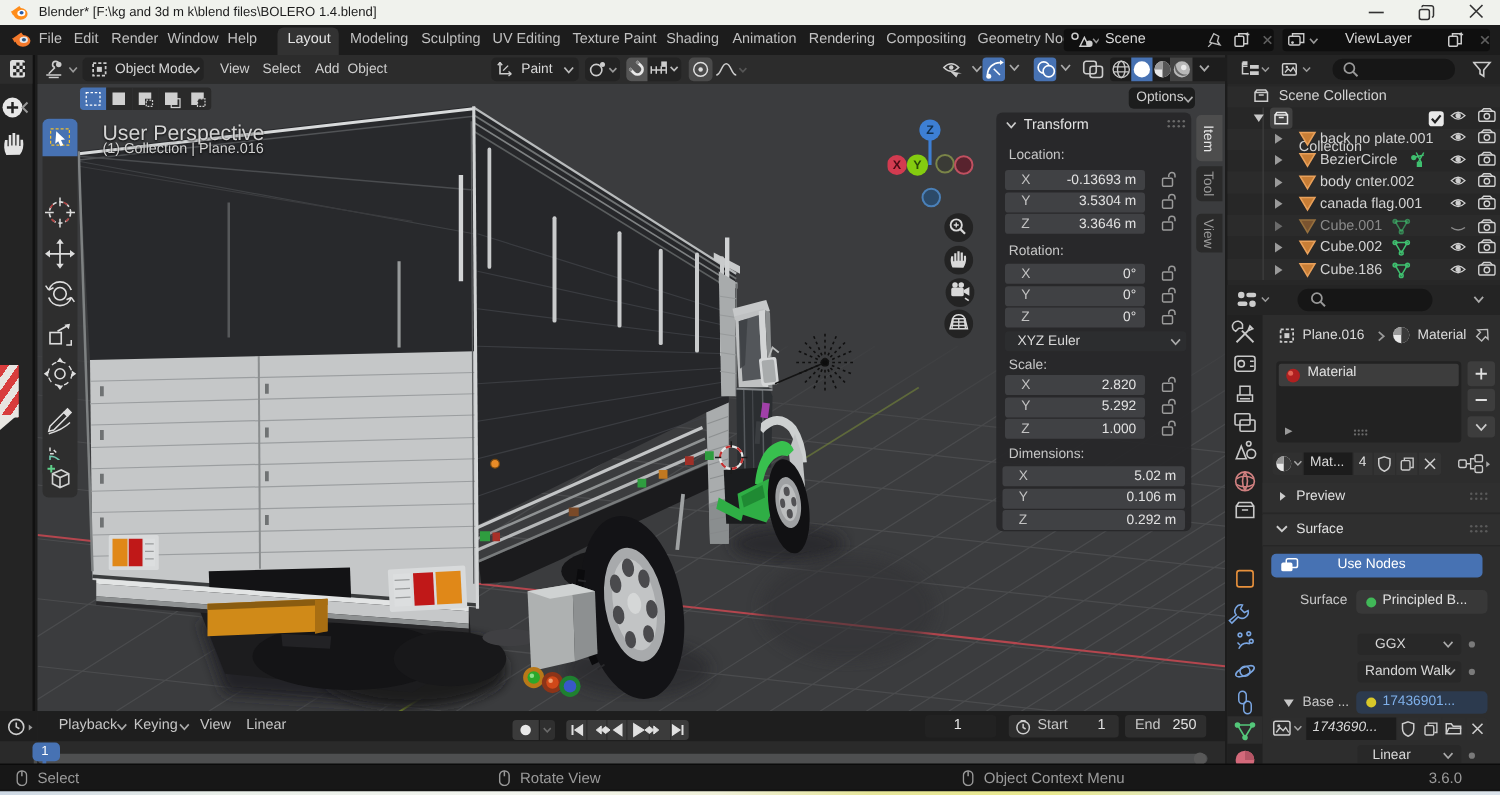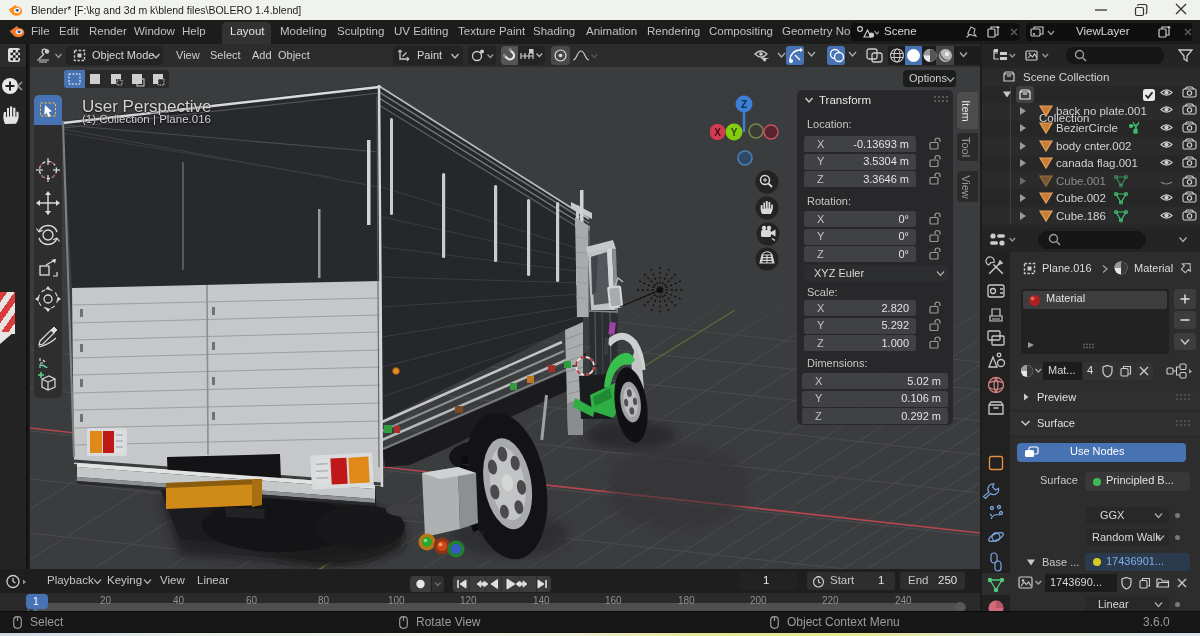--- a/index.html
+++ b/index.html
@@ -828,34 +828,20 @@
       <path d="M6.5 4 v3 l2 1.2 M4.5 1.5 h4" fill="none" stroke="#ccc" stroke-width="1.2"></path>
     </svg>
     <div class="abs txt" style="left:800px;top:5px;">Start</div>
     <div class="abs txt" style="left:848px;top:5px;color:#e0e0e0;">1</div>
     <div class="abs" style="left:870px;top:3px;width:65px;height:18px;background:#2e2e2e;border-radius:3px;"></div>
     <div class="abs txt" style="left:878px;top:5px;">End</div>
     <div class="abs txt" style="left:908px;top:5px;color:#e0e0e0;">250</div>
 
     <div class="abs" style="left:0;top:24px;width:950px;height:18px;background:#2a2a2a;"></div>
     <div class="abs" style="left:0;top:34px;width:936px;height:8px;background:#4e4f50;border-radius:4px;"></div>
-    <div class="abs" style="left:0;top:24px;width:950px;height:18px;font-size:10px;color:#919191;">
-      <span class="abs" style="left:70px;top:2px;">20</span>
-        <span class="abs" style="left:143px;top:2px;">40</span>
-      <span class="abs" style="left:216px;top:2px;">60</span>
-        <span class="abs" style="left:288px;top:2px;">80</span>
-      <span class="abs" style="left:358px;top:2px;">100</span>
-        <span class="abs" style="left:430px;top:2px;">120</span>
-      <span class="abs" style="left:503px;top:2px;">140</span>
-        <span class="abs" style="left:575px;top:2px;">160</span>
-      <span class="abs" style="left:648px;top:2px;">180</span>
-        <span class="abs" style="left:720px;top:2px;">200</span>
-      <span class="abs" style="left:792px;top:2px;">220</span>
-        <span class="abs" style="left:865px;top:2px;">240</span>
-    </div>
     <div class="abs" style="left:4px;top:26px;width:2.5px;height:16px;background:#4772b3;"></div>
     <div class="abs" style="left:-4px;top:25px;width:22px;height:15px;background:#4772b3;border-radius:4px;"></div>
     <div class="abs txt" style="left:3px;top:26px;color:#fff;font-size:10.5px;">1</div>
     <circle class="abs"></circle>
     <div class="abs" style="left:925px;top:33px;width:10px;height:10px;background:#585858;border-radius:50%;"></div>
   </div>
 
   <div class="abs" id="outliner" style="left:982px;top:44px;width:218px;height:184px;background:#272727;font-size:11.5px;color:#d2d2d2;">
     <div class="abs" style="left:0;top:0;width:218px;height:23px;background:#242424;"></div>
     <svg class="abs" style="left:10px;top:4px" width="26" height="15" viewBox="0 0 26 15">
@@ -1243,21 +1229,21 @@
     <div class="abs txt" style="left:124px;top:327px;color:#7fb0ea;">17436901...</div>
 
     <div class="abs" style="left:34px;top:346px;width:28px;height:18px;background:#2e2e2e;border-radius:3px 0 0 3px;"></div>
     <svg class="abs" style="left:36px;top:348px" width="26" height="14" viewBox="0 0 26 14">
       <rect x="1" y="1" width="13" height="11" rx="1.5" fill="none" stroke="#ccc" stroke-width="1.2"></rect>
       <path d="M3 10 l3 -4 l2.5 2.5 l2 -2.5 l2.5 4" fill="none" stroke="#ccc" stroke-width="1.1"></path>
       <circle cx="5" cy="4.5" r="1.2" fill="#ccc"></circle>
       <path d="M17.5 5 l2.8 3 l2.8 -3" fill="none" stroke="#aaa" stroke-width="1.2"></path>
     </svg>
     <div class="abs" style="left:63px;top:346px;width:72px;height:18px;background:#1c1c1c;"></div>
-    <div class="abs txt" style="left:68px;top:348px;color:#d8d8d8;">1743690...</div>
+    <div class="abs txt" style="left:68px;top:348px;color:#d8d8d8;font-style:italic;">1743690...</div>
     <div class="abs" style="left:136px;top:346px;width:17px;height:18px;background:#2e2e2e;"></div>
     <svg class="abs" style="left:138px;top:348px" width="13" height="14" viewBox="0 0 13 14">
         <path d="M6.5 1.5 l4.5 1.5 v4 c0 3 -2 5 -4.5 6 c-2.5 -1 -4.5 -3 -4.5 -6 v-4 z" fill="none" stroke="#ccc" stroke-width="1.2"></path>
       </svg>
     <div class="abs" style="left:154px;top:346px;width:17px;height:18px;background:#2e2e2e;"></div>
     <svg class="abs" style="left:157px;top:349px" width="12" height="12" viewBox="0 0 12 12">
         <rect x="1" y="3.5" width="7" height="7.5" rx="1" fill="none" stroke="#ccc" stroke-width="1.1"></rect>
         <path d="M3.5 3.5 v-2 h7 v7.5 h-2" fill="none" stroke="#ccc" stroke-width="1.1"></path>
       </svg>
     <div class="abs" style="left:172px;top:346px;width:18px;height:18px;background:#2e2e2e;"></div>

